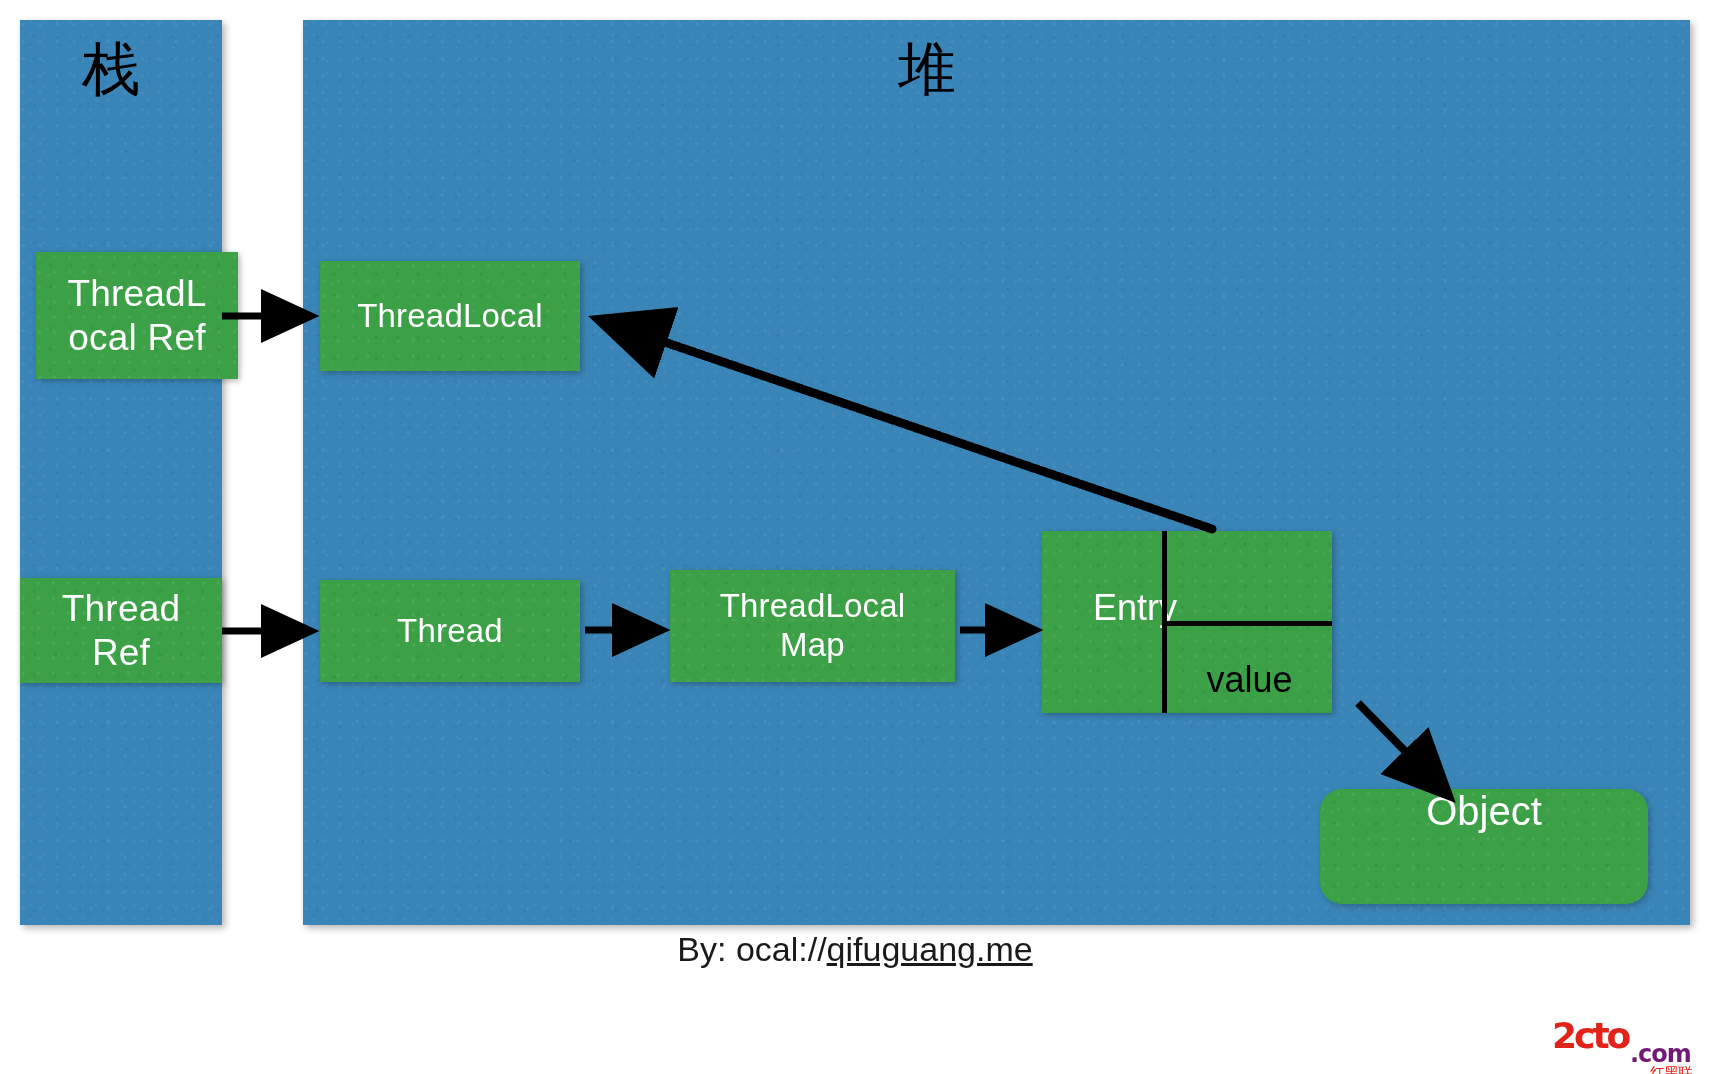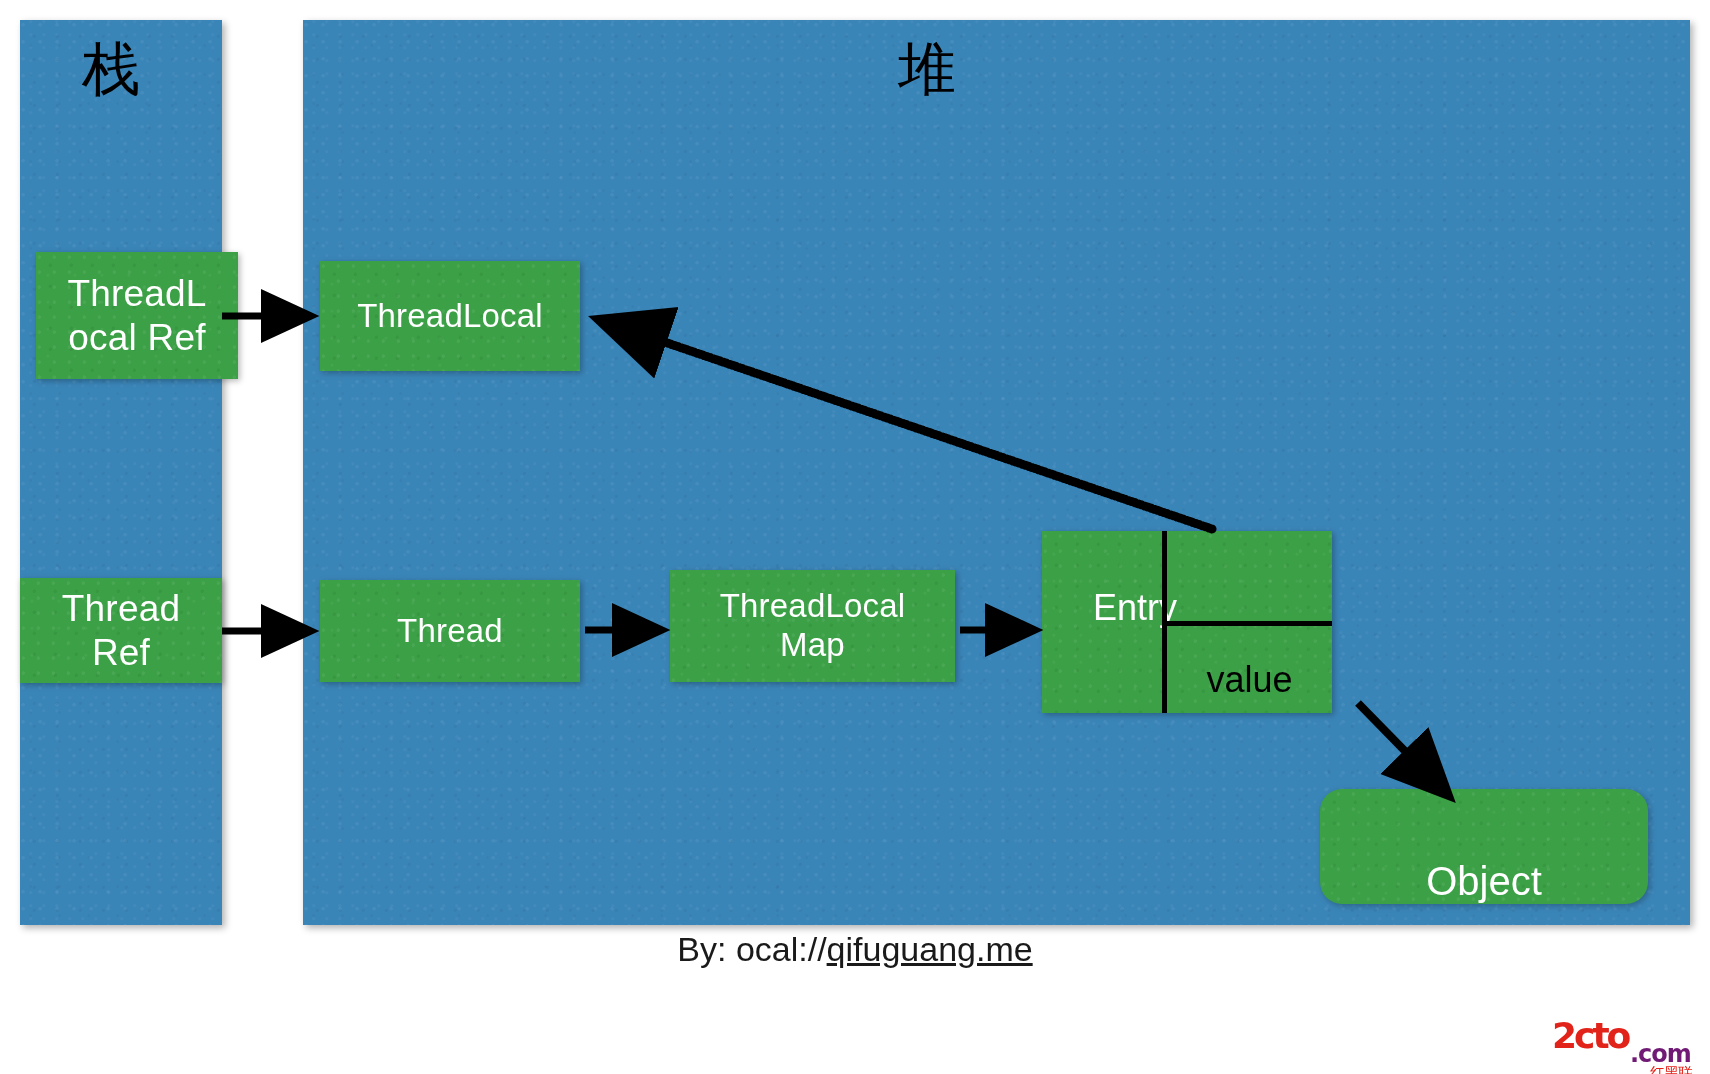--- a/index.html
+++ b/index.html
@@ -136,21 +136,21 @@
     left: 1320px; top: 789px;
     width: 328px; height: 115px;
     border-radius: 22px;
     background-color: #3ba046;
     background-image:
       radial-gradient(circle at 22% 34%, rgba(255,255,255,0.07) 0 1.5px, transparent 2px),
       radial-gradient(circle at 68% 63%, rgba(0,0,0,0.05) 0 1.5px, transparent 2px),
       radial-gradient(circle at 44% 86%, rgba(255,255,255,0.05) 0 1px, transparent 2px);
     background-size: 15px 15px, 21px 21px, 27px 27px;
     color: #ffffff;
-    display: flex; align-items: flex-end; justify-content: center;
+    display: flex; align-items: flex-start; justify-content: center;
     font-size: 40px;
     box-shadow: 2px 2px 6px rgba(0,0,0,0.26);
   }
 
   
   #arrows {
     position: absolute;
     left: 0; top: 0;
     width: 1710px; height: 1074px;
     pointer-events: none;

